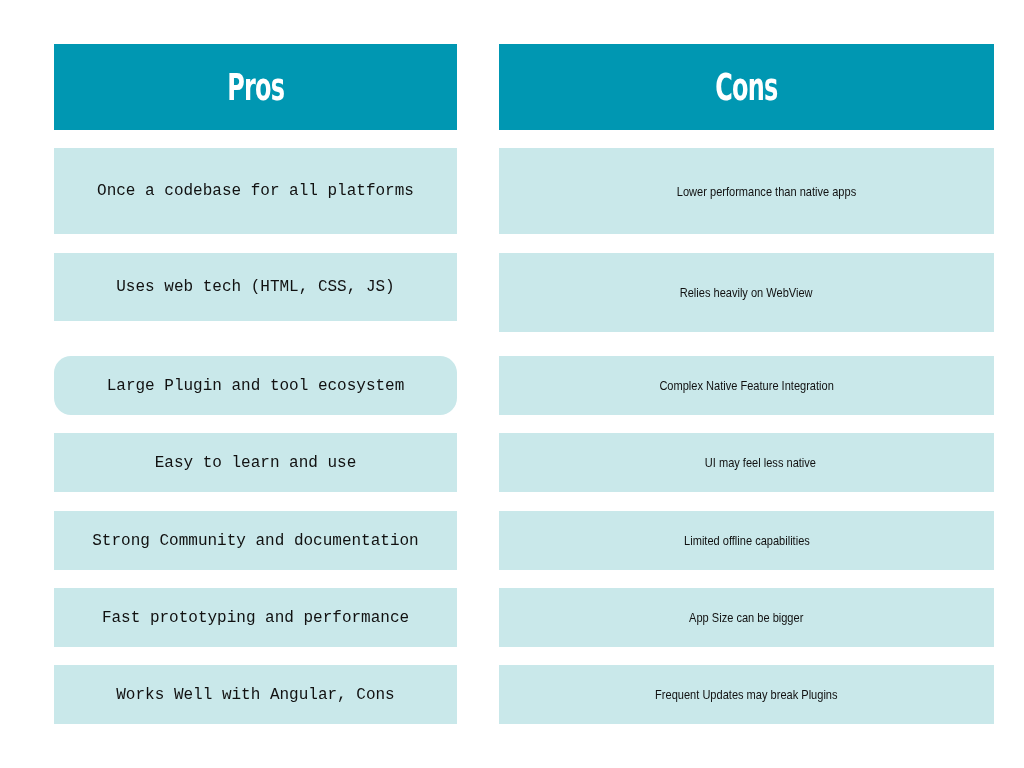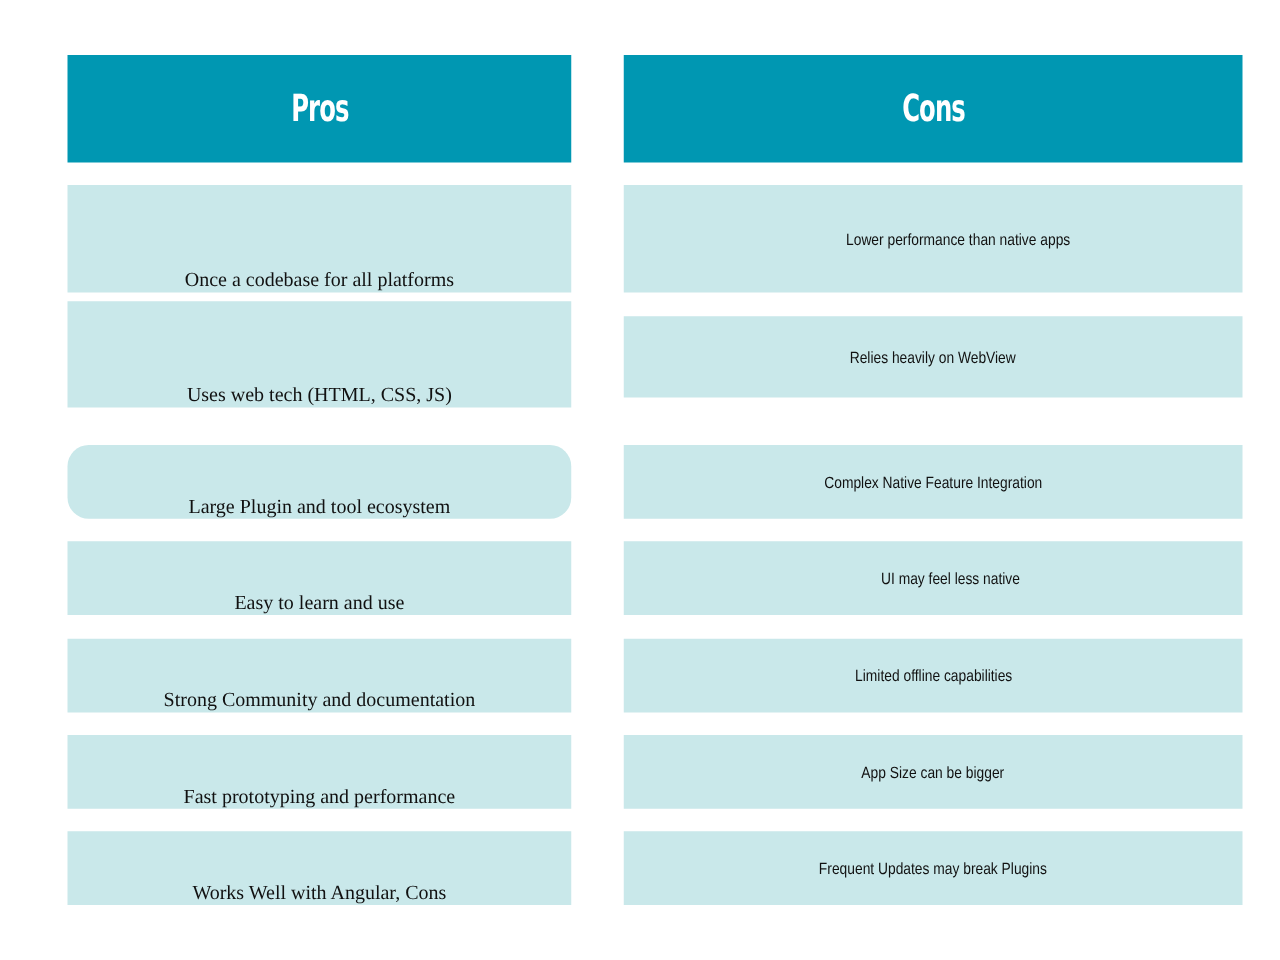--- a/index.html
+++ b/index.html
@@ -1,20 +1,20 @@
 <!DOCTYPE html>
 <html><head>
 <meta charset="utf-8">
 <style>
   body { margin:0; width:1024px; height:768px; background:#ffffff; position:relative; overflow:hidden; }
   .cell { position:absolute; display:flex; align-items:center; justify-content:center; text-align:center; box-sizing:border-box; }
-  .hdr { background:#0097b2; color:#ffffff; font-family:"DejaVu Sans Condensed","Liberation Sans Narrow","Liberation Sans",sans-serif; font-weight:bold; font-size:30px; letter-spacing:-1px; }
+  .hdr { background:#0097b2; color:#ffffff; font-family:"DejaVu Sans Condensed","Liberation Sans Narrow","Liberation Sans",sans-serif; font-weight:bold; font-size:37px; letter-spacing:-1px; }
   .hdr span { display:inline-block; transform:scaleX(0.72); }
   .row { background:#c9e8ea; color:#111111; }
-  .pro { font-family:Liberation Serif, serif; font-size:16px; font-weight:500;align-items:flex-end; }
+  .pro { font-family:Liberation Mono, monospace; font-size:16px; font-weight:500; }
   .con { font-family:"Liberation Sans",sans-serif; font-size:13px; }
   .con span { display:inline-block; transform:scaleX(0.85); }
   .l { left:54px; width:403px; }
   .r { left:475px; width:495px;margin-left:24px; }
 </style>
 </head>
 <body>
 
 <div class="cell hdr l" style="top:44px;height:86px;">
     <span>Pros</span>
@@ -23,24 +23,24 @@
     <span>Cons</span>
   </div>
 
 <div class="cell row pro l" style="top:148px;height:86px;">
     <span>Once a codebase for all platforms</span>
   </div>
 <div class="cell row con r" style="top:148px;height:86px;padding-left:40px;">
     <span>Lower performance than native apps</span>
   </div>
 
-<div class="cell row pro l" style="top:241px;height:85px;">
+<div class="cell row pro l" style="top:253px;height:68px;">
     <span>Uses web tech (HTML, CSS, JS)</span>
   </div>
-<div class="cell row con r" style="top:253px;height:65px;">
+<div class="cell row con r" style="top:253px;height:79px;">
     <span>Relies heavily on WebView</span>
   </div>
 
 <div class="cell row pro l" style="top:356px;height:59px;border-radius:17px;">
     <span>Large Plugin and tool ecosystem</span>
   </div>
 <div class="cell row con r" style="top:356px;height:59px;">
     <span>Complex Native Feature Integration</span>
   </div>
 

